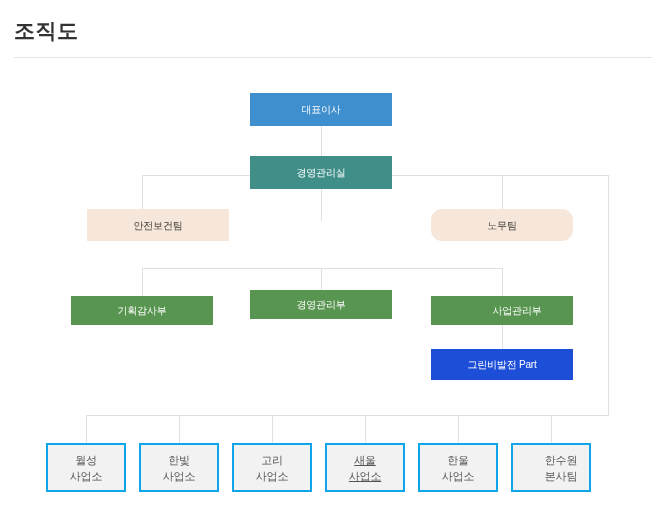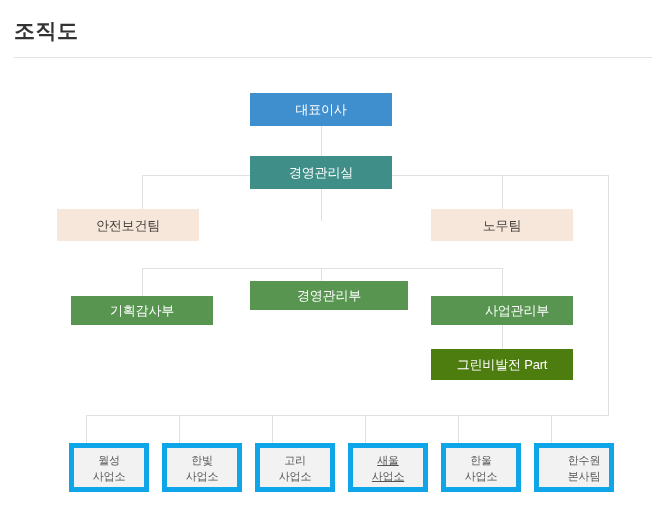--- a/index.html
+++ b/index.html
@@ -59,21 +59,21 @@
   .line.h { height: 1px; }
 
   
   .node {
     position: absolute;
     box-sizing: border-box;
     display: flex;
     align-items: center;
     justify-content: center;
     text-align: center;
-    font-size: 13px;
+    font-size: 10px;
     line-height: 15px;
     letter-spacing: -0.2px;
     white-space: pre-line;
   }
 
   .node.ceo {
     background: #3f8ece;
     color: #ffffff;
   }
   .node.office {
@@ -82,30 +82,29 @@
   }
   .node.team {
     background: #f7e7da;
     color: #44403c;
   }
   .node.dept {
     background: #589550;
     color: #ffffff;
   }
   .node.part {
-    background: #4d7c0f;
+    background: #1d4ed8;
     color: #ffffff;
   }
   .node.site {
     background: #f2f2f2;
     color: #555555;
-    border: 5px solid #0ea5e9;
+    border: 2px solid #0ea5e9;
     font-size: 11px;
     line-height: 16px;
-    margin-left: 23px;
   }
 </style>
 </head>
 <body>
 
 <div class="page">
 
   <div class="page-title">조직도</div>
   <div class="title-rule"></div>
 
@@ -133,27 +132,27 @@
     <div class="line v" style="left:179px; top:353px; height:28px;"></div>
     <div class="line v" style="left:272px; top:353px; height:28px;"></div>
     <div class="line v" style="left:365px; top:353px; height:28px;"></div>
     <div class="line v" style="left:458px; top:353px; height:28px;"></div>
     <div class="line v" style="left:551px; top:353px; height:28px;"></div>
 
     <div class="node ceo" style="left:250px; top:31px; width:142px; height:33px;">대표이사</div>
 
     <div class="node office" style="left:250px; top:94px; width:142px; height:33px;">경영관리실</div>
 
-    <div class="node team" style="left:57px; top:147px; width:142px; height:32px;">안전보건팀</div>
+    <div class="node team" style="left:87px; top:147px; width:142px; height:32px;">안전보건팀</div>
 
-    <div class="node team" style="left:431px; top:147px; width:142px; height:32px;">노무팀</div>
+    <div class="node team" style="left:431px; top:147px; width:142px; height:32px;border-radius:11px;">노무팀</div>
 
     <div class="node dept" style="left:71px; top:234px; width:142px; height:29px;">기획감사부</div>
 
-    <div class="node dept" style="left:250px; top:219px; width:158px; height:29px;">경영관리부</div>
+    <div class="node dept" style="left:250px; top:228px; width:142px; height:29px;">경영관리부</div>
 
     <div class="node dept" style="left:431px; top:234px; width:142px; height:29px;padding-left:30px;">사업관리부</div>
 
     <div class="node part" style="left:431px; top:287px; width:142px; height:31px;">그린비발전 Part</div>
 
     <div class="node site" style="left:46px; top:381px; width:80px; height:49px;">월성
 사업소</div>
 
     <div class="node site" style="left:139px; top:381px; width:80px; height:49px;">한빛
 사업소</div>

